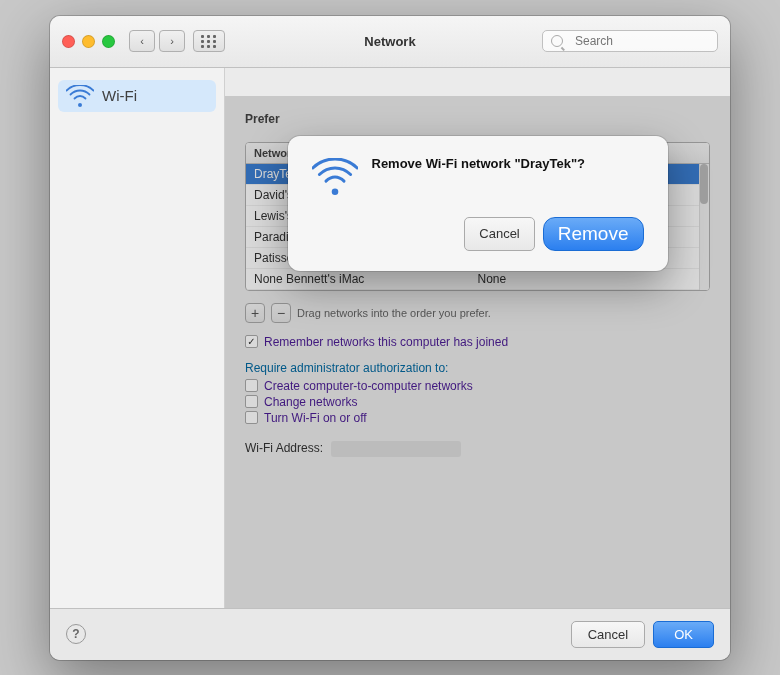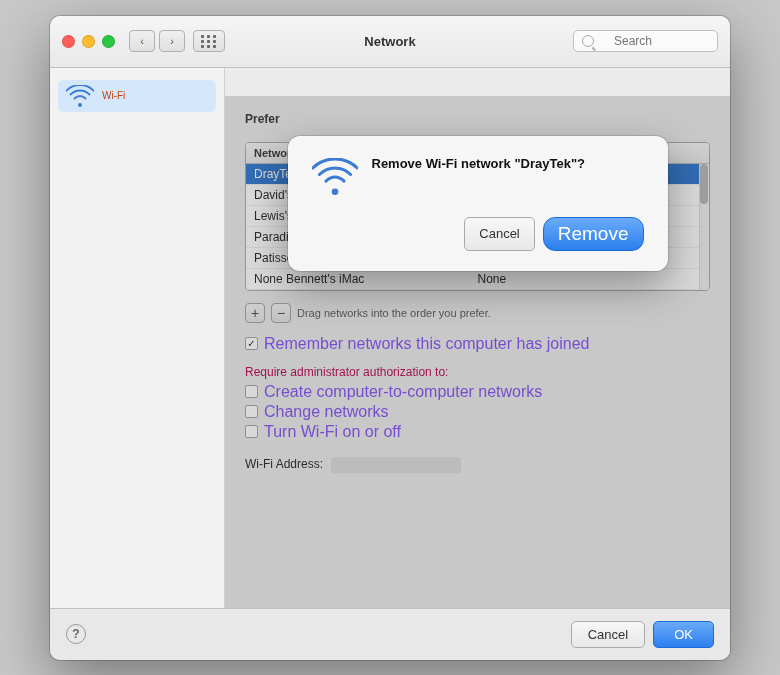--- a/index.html
+++ b/index.html
@@ -109,22 +109,22 @@
     }
 
     .search-box {
       margin-left: auto;
       display: flex;
       align-items: center;
       background: rgba(255,255,255,0.7);
       border: 1px solid #c0c0c0;
       border-radius: 5px;
       padding: 3px 8px;
-      width: 145px;
-      gap: 20px;
+      width: 176px;
+      gap: 12px;
     }
 
     .search-icon-shape {
       width: 12px;
       height: 12px;
       border: 1.5px solid #aaa;
       border-radius: 50%;
       position: relative;
       flex-shrink: 0;
     }
@@ -180,23 +180,23 @@
     .wifi-icon {
       width: 28px;
       height: 20px;
       display: flex;
       align-items: center;
       justify-content: center;
       flex-shrink: 0;
     }
 
     .sidebar-label {
-      font-size: 10px;
+      font-size: 15px;
       font-weight: 500;
-      color: #c2410c;
+      color: #404040;
     }
 
     
     .right-panel {
       flex: 1;
       padding: 16px 20px;
       display: flex;
       flex-direction: column;
       gap: 10px;
       background: #ebebeb;
@@ -327,27 +327,27 @@
       background: white;
     }
 
     .checkmark {
       font-size: 10px;
       color: #333;
       line-height: 1;
     }
 
     .checkbox-label {
-      font-size: 16px;
-      color: #8b5cf6;
+      font-size: 12px;
+      color: #4c1d95;
     }
 
     .section-heading {
       font-size: 12px;
-      color: #be185d;
+      color: #0369a1;
       font-weight: 400;
       margin-bottom: 4px;
     }
 
     .wifi-address-row {
       display: flex;
       gap: 8px;
       margin-top: 4px;
     }
 

